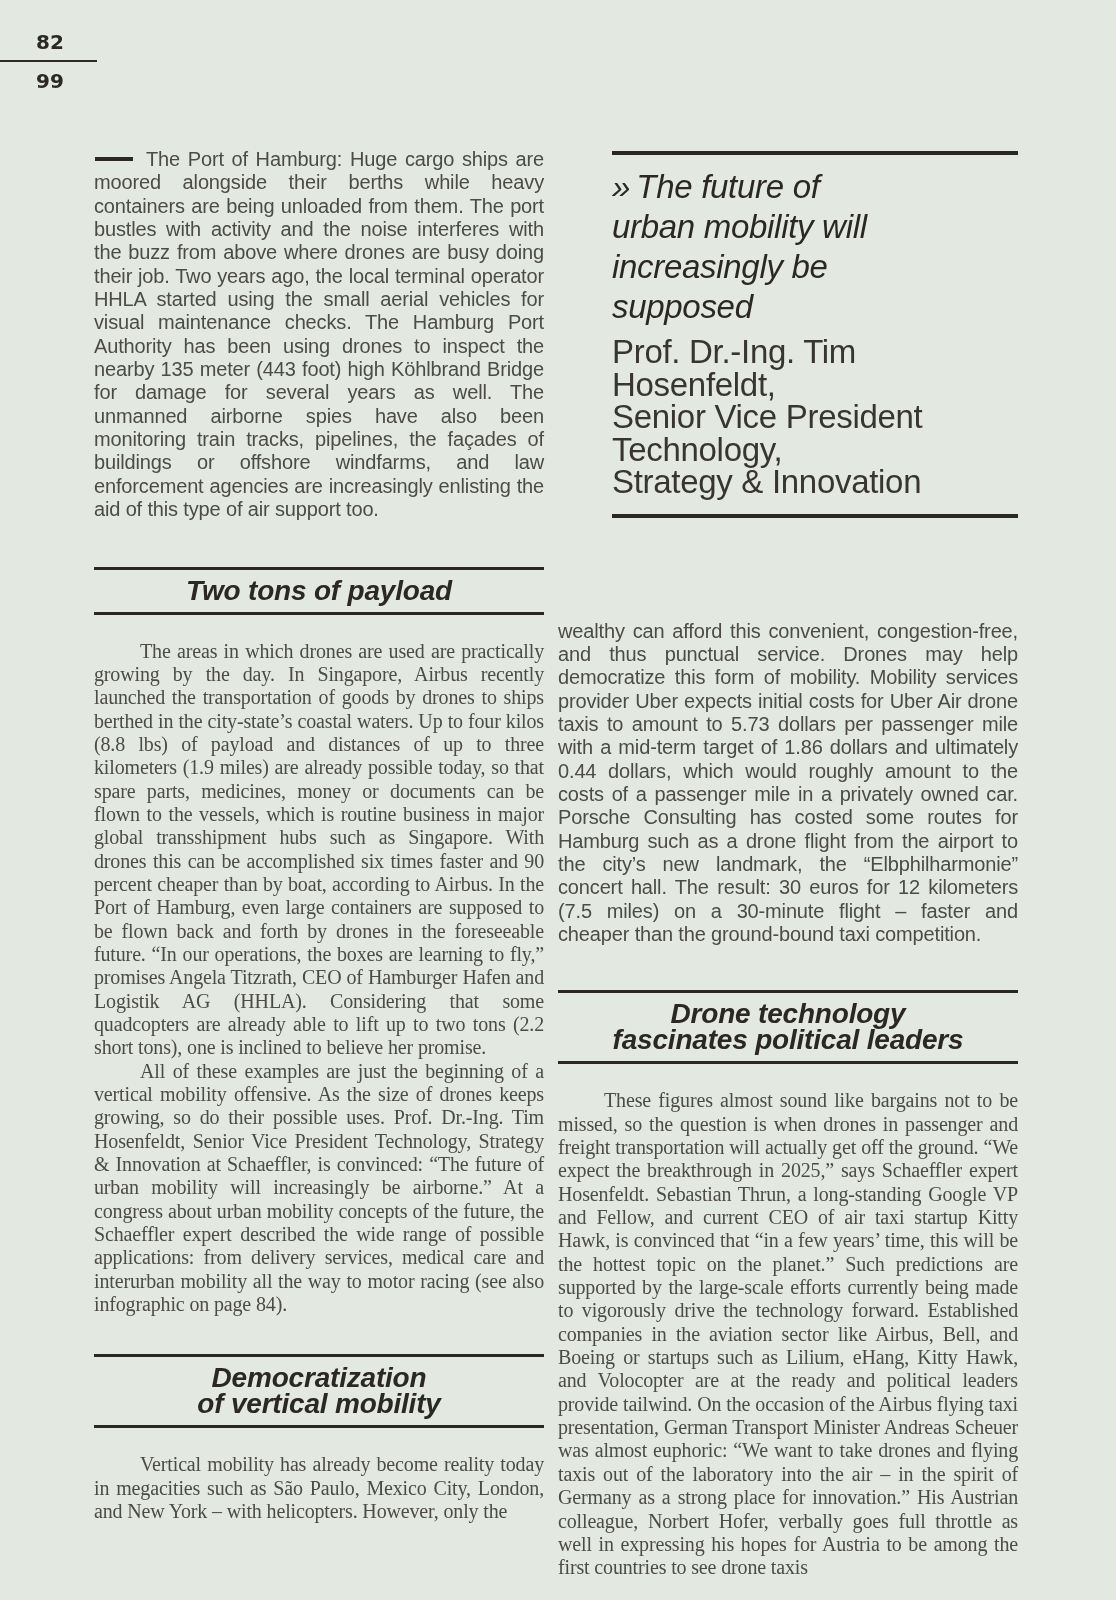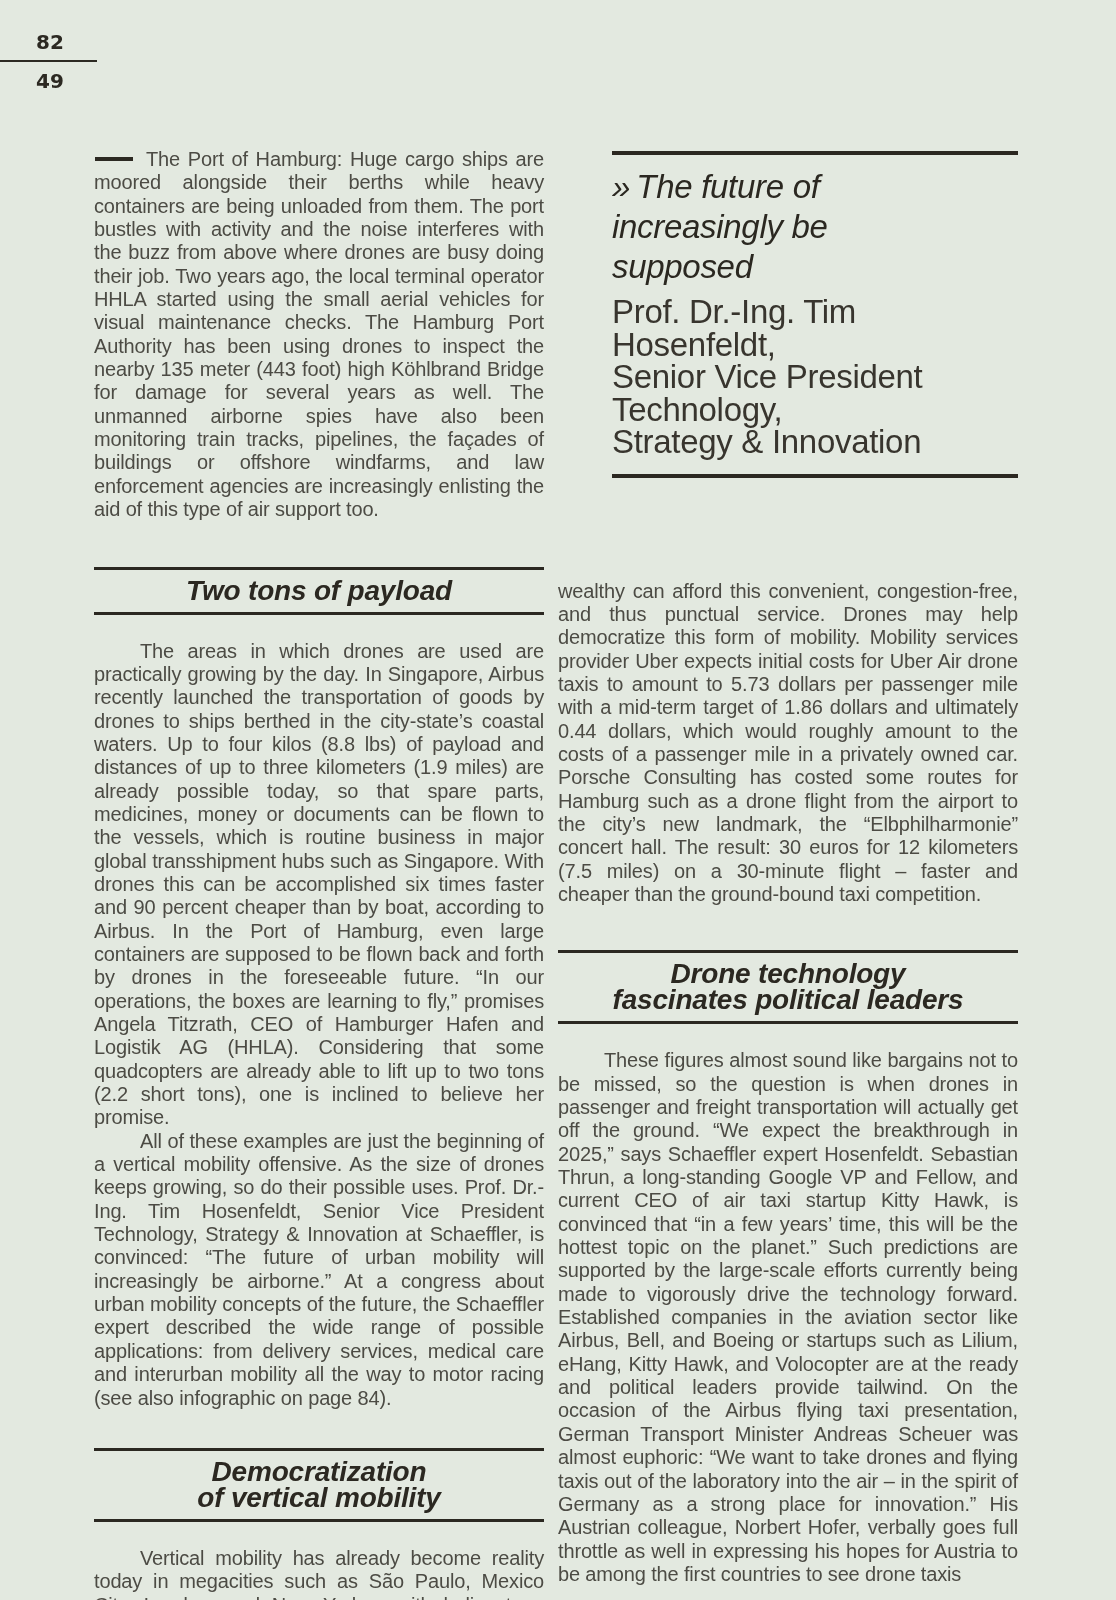--- a/index.html
+++ b/index.html
@@ -49,21 +49,21 @@
   p.body {
     margin: 0;
     font-size: 20px;
     line-height: 23.35px;
     letter-spacing: -0.15px;
     text-align: justify;
     hyphens: auto;
     -webkit-hyphens: auto;
     color: #4c4b44;
   }
-  p.body.indent { text-indent: 46px; }
+  p.body.indent { text-indent: 46px; font-family: Liberation Serif, serif; }
   .para-gap { margin-top: 23px; }
 
   .intro-dash {
     display: inline-block;
     width: 38px;
     height: 4px;
     background: #2c2922;
     vertical-align: middle;
     margin: 0 13px 4px 1px;
   }
@@ -115,21 +115,21 @@
   .pullquote .rule-bottom { margin-top: 15px; }
 </style>
 </head>
 <body>
 
 <div class="page">
 
   <div class="pagenum-block">
     <div class="pagenum">82</div>
     <div class="pagenum-rule"></div>
-    <div class="pagenum">49</div>
+    <div class="pagenum">99</div>
   </div>
 
   <div class="col col-left">
 
     <p class="body"><span class="intro-dash"></span><span>The Port of Hamburg: Huge cargo ships are moored alongside their berths while heavy containers are being unloaded from them. The port bustles with activity and the noise interferes with the buzz from above where drones are busy doing their job. Two years ago, the local terminal operator HHLA started using the small aerial vehicles for visual maintenance checks. The Hamburg Port Authority has been using drones to inspect the nearby 135 meter (443 foot) high Köhlbrand Bridge for damage for several years as well. The unmanned airborne spies have also been monitoring train tracks, pipelines, the façades of buildings or offshore windfarms, and law enforcement agencies are increasingly enlisting the aid of this type of air support too.</span></p>
 
     <div class="section-header first">
       <div class="rule"></div>
       <div class="section-title">Two tons of payload</div>
       <div class="rule"></div>
@@ -151,20 +151,21 @@
     <p class="body indent">Vertical mobility has already become reality today in megacities such as São Paulo, Mexico City, London, and New York – with helicopters. However, only the</p>
 
   </div>
 
   <div class="col col-right">
 
     <div class="pullquote">
       <div class="rule"></div>
       <div class="pq-heading">
         <div><span class="pq-marker">»</span><span>The future of</span></div>
+        <div>urban mobility will</div>
         <div>increasingly be</div>
         <div>supposed</div>
       </div>
       <div class="pq-attribution">
         <div>Prof. Dr.-Ing. Tim Hosenfeldt,</div>
         <div>Senior Vice President Technology,</div>
         <div>Strategy &amp; Innovation</div>
       </div>
       <div class="rule rule-bottom"></div>
     </div>

